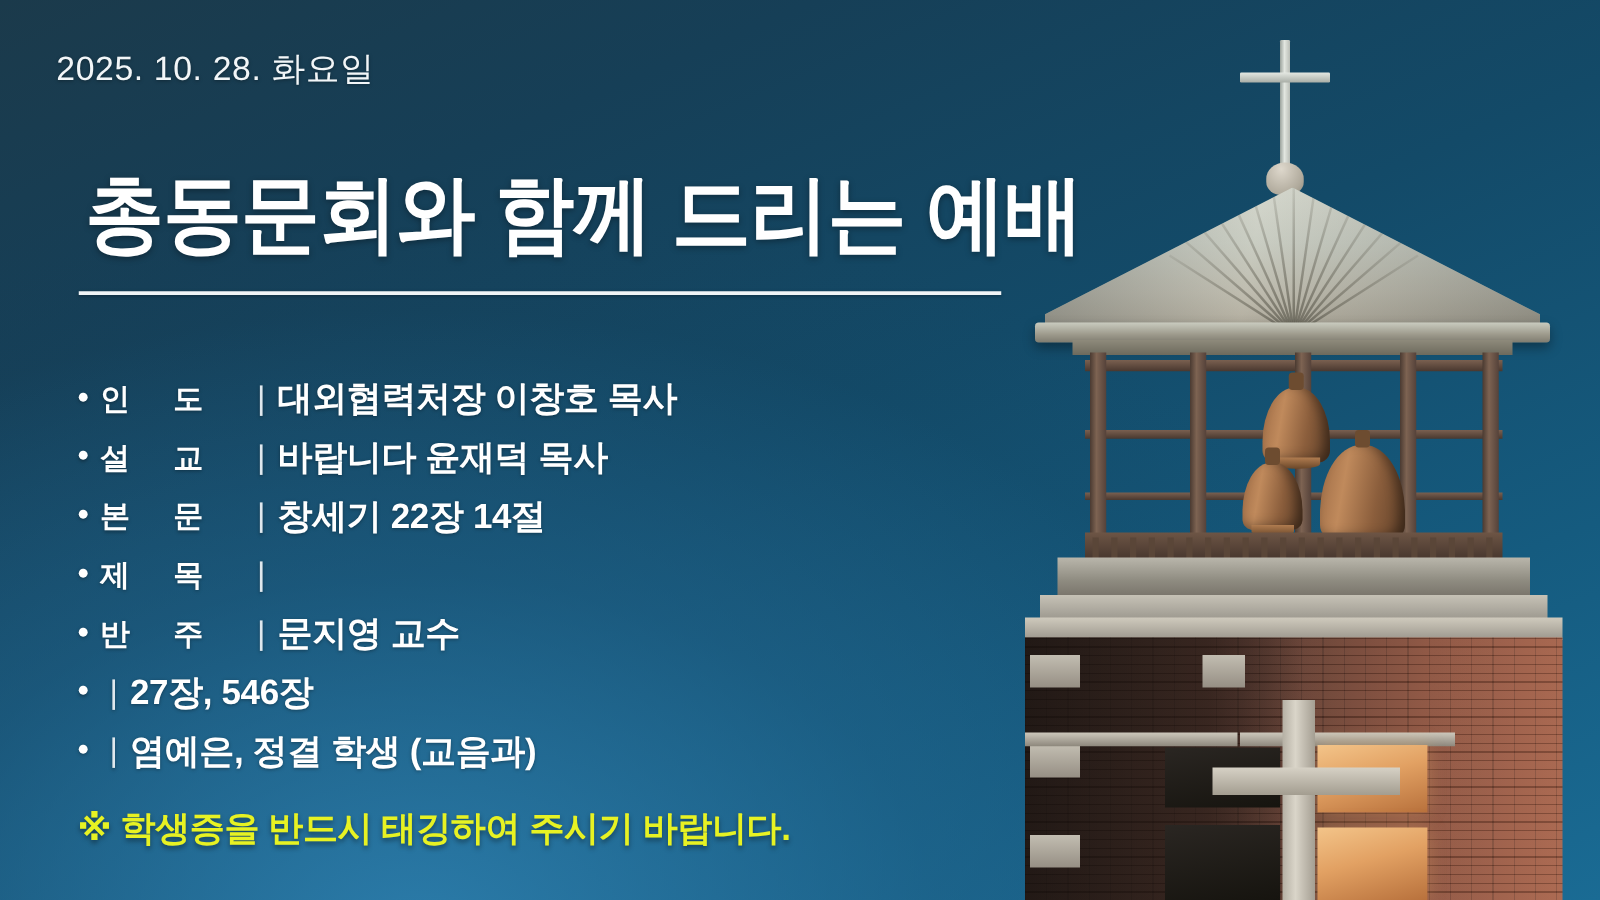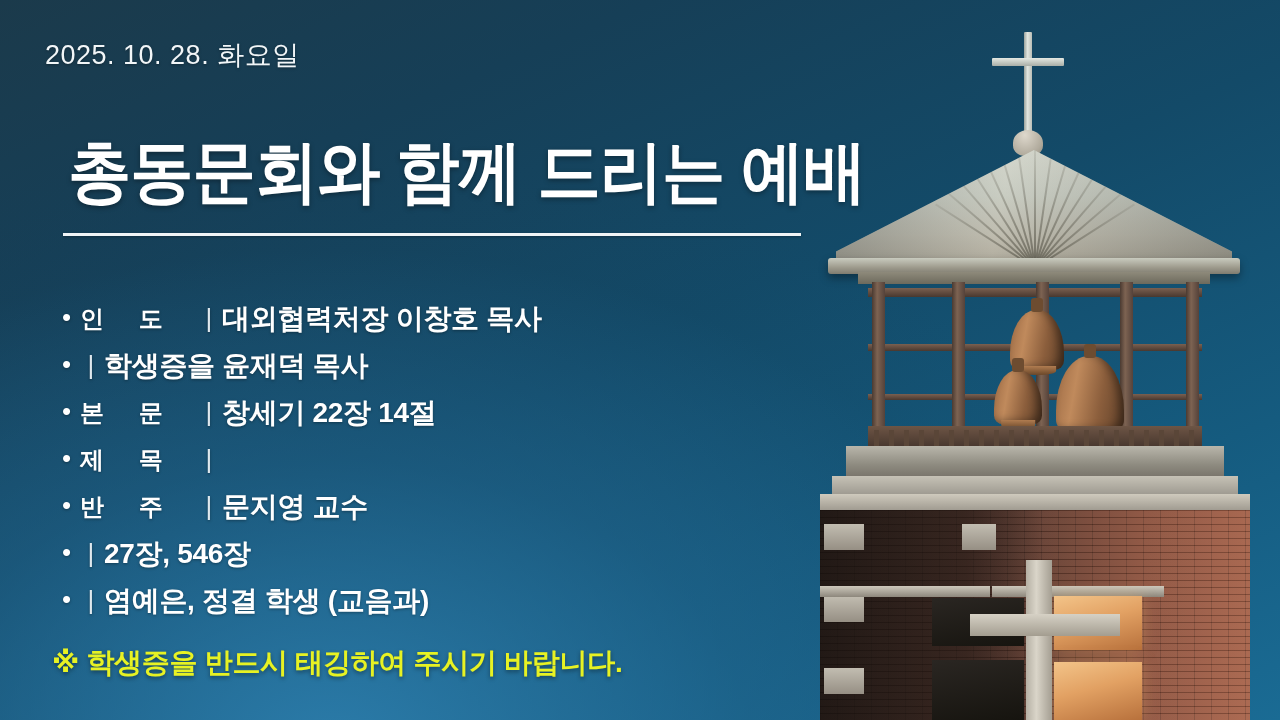--- a/index.html
+++ b/index.html
@@ -212,21 +212,21 @@
     width:26px; text-align:center;
     font-size:26px; font-weight:300; color:#dfe8ee;
   }
   .value{
     font-size:28px; font-weight:700;
     letter-spacing:-0.3px;
     white-space:nowrap;
   }
 
   .note{
-    position:absolute; left:52px; top:644px;
+    position:absolute; left:62px; top:644px;
     font-size:28px; font-weight:700;
     color:#e7f223;
     letter-spacing:-0.3px;
     text-shadow:0 2px 4px rgba(0,0,0,0.4);
     white-space:nowrap;
   }
 </style>
 </head>
 <body>
 
@@ -334,22 +334,23 @@
 
   <div class="list" id="info-list">
       <div class="row">
         <span class="bullet">•</span>
         <span class="label">인 도</span>
         <span class="sep">|</span>
         <span class="value">대외협력처장 이창호 목사</span>
       </div>
       <div class="row">
         <span class="bullet">•</span>
-        <span class="sep">|</span>
-        <span class="value">학생증을 윤재덕 목사</span>
+        <span class="label">설 교</span>
+        <span class="sep">|</span>
+        <span class="value">바랍니다 윤재덕 목사</span>
       </div>
       <div class="row">
         <span class="bullet">•</span>
         <span class="label">본 문</span>
         <span class="sep">|</span>
         <span class="value">창세기 22장 14절</span>
       </div>
       <div class="row">
         <span class="bullet">•</span>
         <span class="label">제 목</span>

